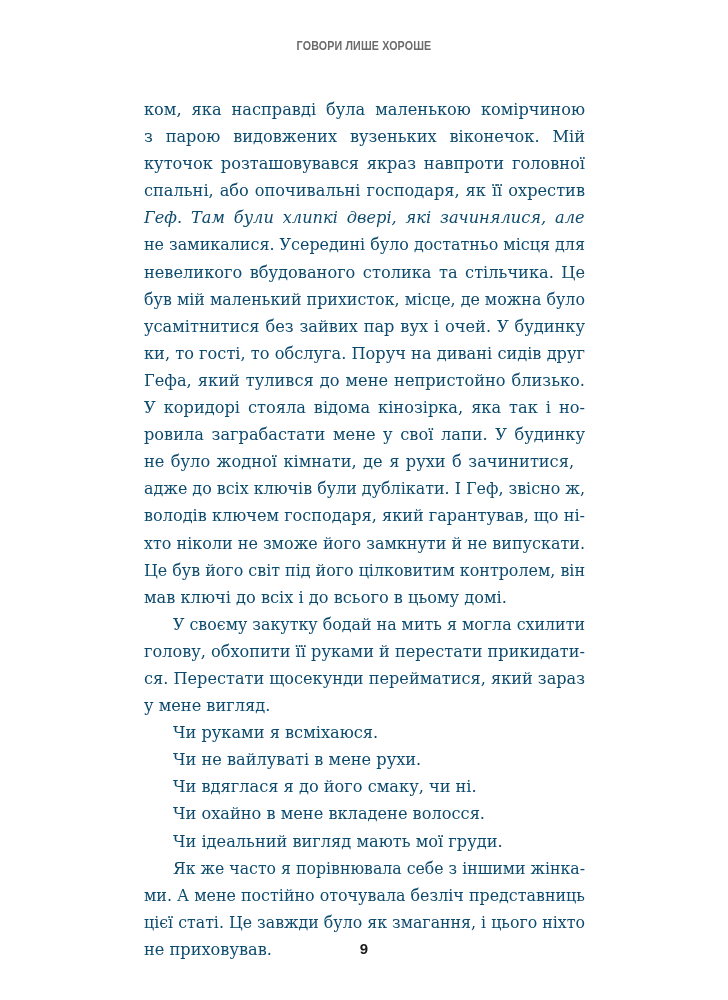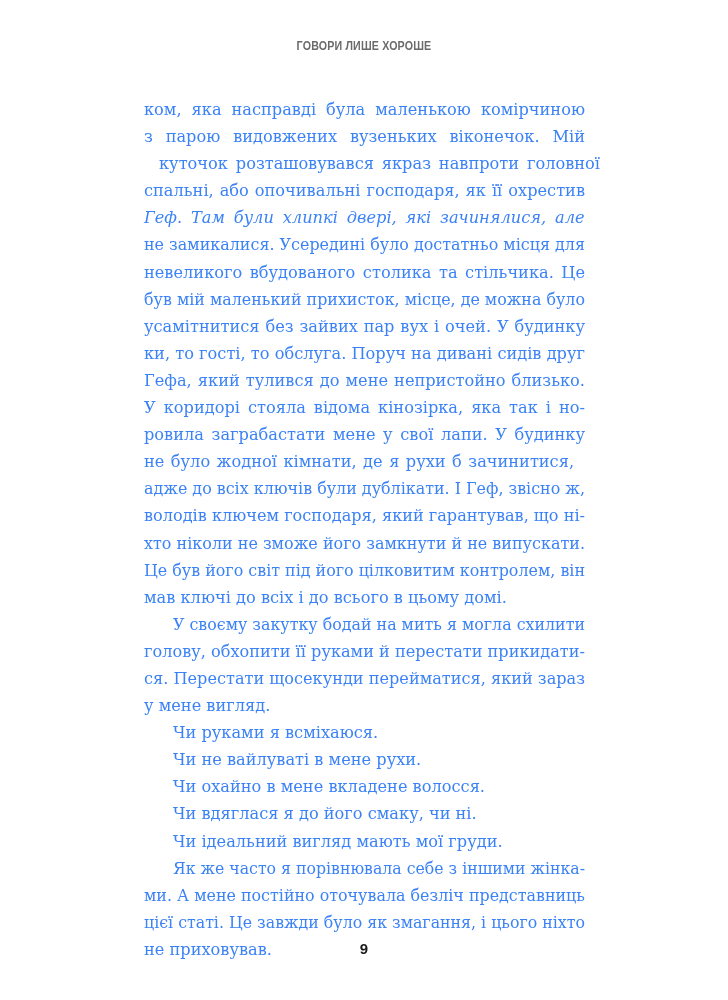--- a/index.html
+++ b/index.html
@@ -29,21 +29,21 @@
       transform-origin: center;
     }
     .text-block {
       position: absolute;
       top: 96px;
       left: 144px;
       width: 441px;
       font-family: "DejaVu Serif", serif;
       font-size: 16.2px;
       line-height: 27.1px;
-      color: #3b82f6;
+      color: #0c4a6e;
     }
     .line {
       display: block;
       white-space: nowrap;
       text-align: justify;
       text-align-last: justify;
       height: 27.1px;
       overflow: visible;
     }
     .line.last {
@@ -68,21 +68,21 @@
     }
   </style>
 </head>
 <body>
 
 <div class="running-head">ГОВОРИ ЛИШЕ ХОРОШЕ</div>
 
 <div class="text-block" id="text-block">
     <span class="line" style="word-spacing: 4.82812px; text-align-last: left;">ком, яка насправді була маленькою комірчиною</span>
     <span class="line" style="word-spacing: 7.6875px; text-align-last: left;">з парою видовжених вузеньких віконечок. Мій</span>
-    <span class="line" style="word-spacing: 2.73047px; text-align-last: left; margin-left: 15px;">куточок розташовувався якраз навпроти головної</span>
+    <span class="line" style="word-spacing: 2.73047px; text-align-last: left;">куточок розташовувався якраз навпроти головної</span>
     <span class="line" style="word-spacing: 0.846354px; text-align-last: left;">спальні, або опочивальні господаря, як її охрестив</span>
     <span class="line" style="word-spacing: 3.76562px; text-align-last: left; font-style: italic;">Геф. Там були хлипкі двері, які зачинялися, але</span>
     <span class="line" style="width: 448.281px; transform: scaleX(0.983757);">не замикалися. Усередині було достатньо місця для</span>
     <span class="line" style="word-spacing: 2.3625px; text-align-last: left;">невеликого вбудованого столика та стільчика. Це</span>
     <span class="line" style="width: 449.734px; transform: scaleX(0.980579);">був мій маленький прихисток, місце, де можна було</span>
     <span class="line" style="word-spacing: 0.742188px; text-align-last: left;">усамітнитися без зайвих пар вух і очей. У будинку</span>
     <span class="line" style="word-spacing: 0.0208333px; text-align-last: left;">ки, то гості, то обслуга. Поруч на дивані сидів друг</span>
     <span class="line" style="word-spacing: 0.898438px; text-align-last: left;">Гефа, який тулився до мене непристойно близько.</span>
     <span class="line" style="word-spacing: 2.83789px; text-align-last: left;">У коридорі стояла відома кінозірка, яка так і но-</span>
     <span class="line" style="word-spacing: 2.46652px; text-align-last: left;">ровила заграбастати мене у свої лапи. У будинку</span>
@@ -91,22 +91,22 @@
     <span class="line" style="width: 443.125px; transform: scaleX(0.995205);">володів ключем господаря, який гарантував, що ні-</span>
     <span class="line" style="width: 447.016px; transform: scaleX(0.986543);">хто ніколи не зможе його замкнути й не випускати.</span>
     <span class="line" style="width: 449.391px; transform: scaleX(0.981329);">Це був його світ під його цілковитим контролем, він</span>
     <span class="line last">мав ключі до всіх і до всього в цьому домі.</span>
     <span class="line indent" style="width: 420.953px; transform: scaleX(0.978731); padding-left: 29.6302px;">У своєму закутку бодай на мить я могла схилити</span>
     <span class="line" style="width: 442.188px; transform: scaleX(0.997314);">голову, обхопити її руками й перестати прикидати-</span>
     <span class="line" style="width: 442.578px; transform: scaleX(0.996434);">ся. Перестати щосекунди перейматися, який зараз</span>
     <span class="line last">у мене вигляд.</span>
     <span class="line indent last">Чи руками я всміхаюся.</span>
     <span class="line indent last">Чи не вайлуваті в мене рухи.</span>
+    <span class="line indent last">Чи вдяглася я до його смаку, чи ні.</span>
     <span class="line indent last">Чи охайно в мене вкладене волосся.</span>
-    <span class="line indent last">Чи вдяглася я до його смаку, чи ні.</span>
     <span class="line indent last">Чи ідеальний вигляд мають мої груди.</span>
     <span class="line indent" style="width: 424.016px; transform: scaleX(0.971662); padding-left: 29.8458px;">Як же часто я порівнювала себе з іншими жінка-</span>
     <span class="line" style="width: 449.234px; transform: scaleX(0.98167);">ми. А мене постійно оточувала безліч представниць</span>
     <span class="line" style="width: 451.969px; transform: scaleX(0.975731);">цієї статі. Це завжди було як змагання, і цього ніхто</span>
     <span class="line last">не приховував.</span>
   </div>
 
 <div class="page-number">9</div>
 
 </body></html>

